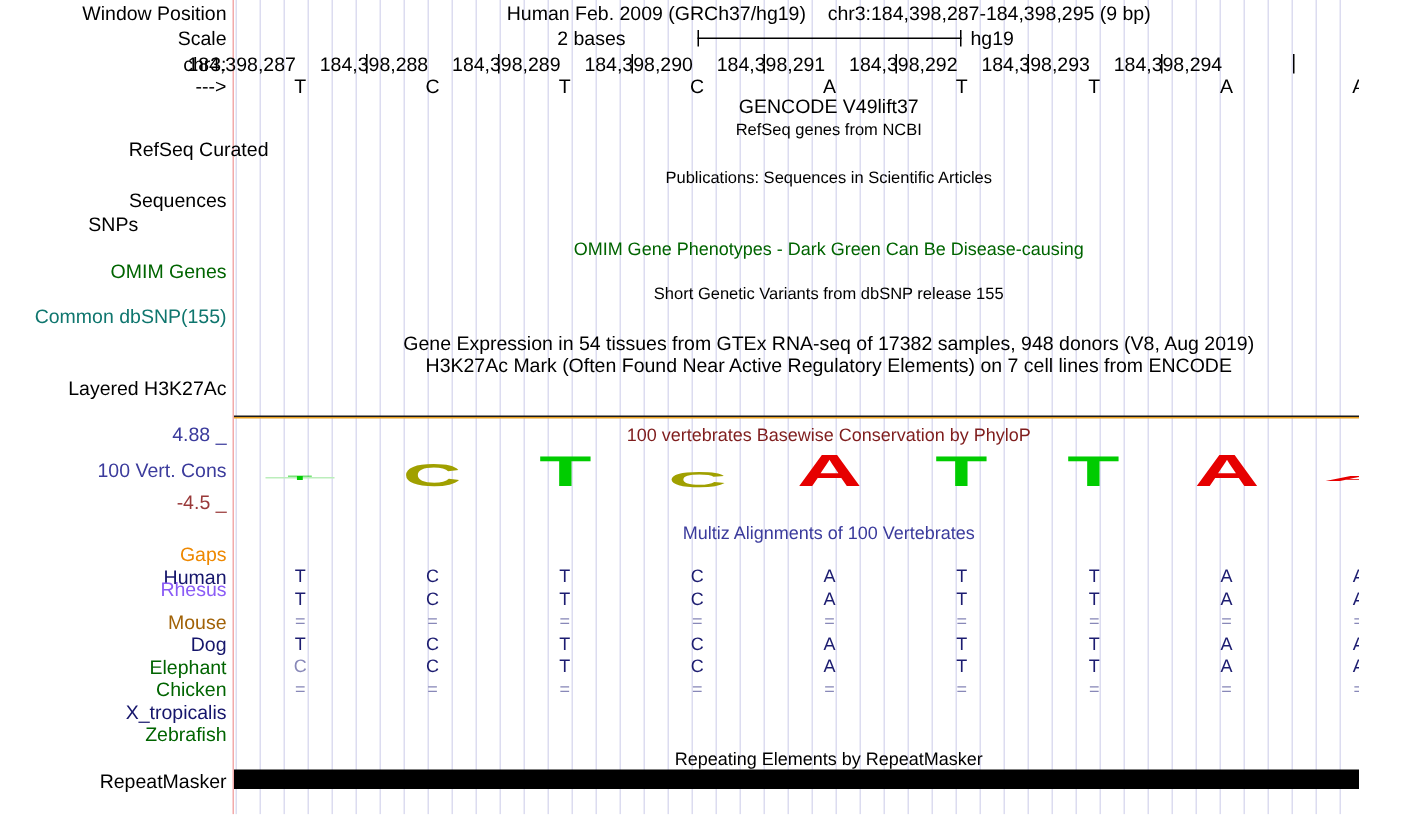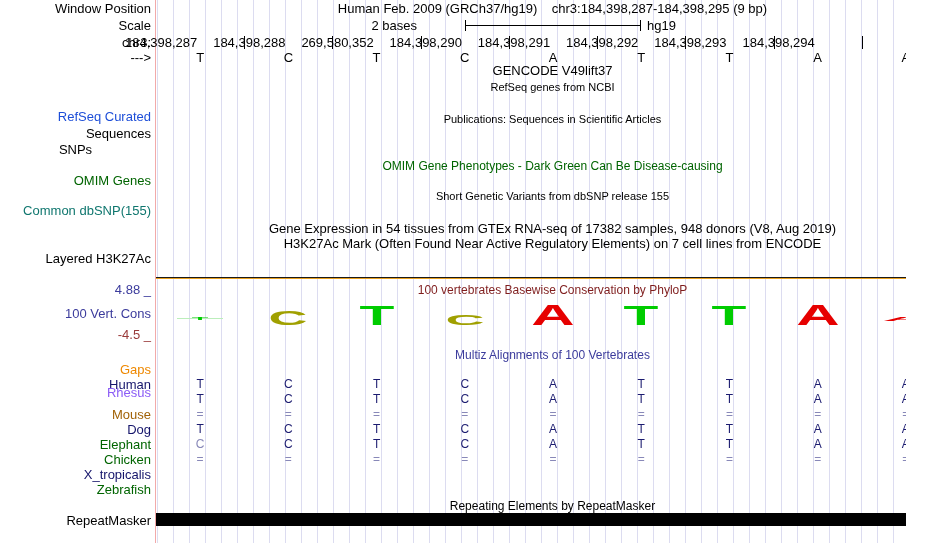--- a/index.html
+++ b/index.html
@@ -76,21 +76,21 @@
       <div class="gridline" style="left: 909px; background: rgb(220, 220, 240);"></div>
       <div class="gridline" style="left: 925px; background: rgb(220, 220, 240);"></div>
       <div class="gridline" style="left: 941px; background: rgb(220, 220, 240);"></div>
     </div>
   <div id="track-border" class="track-border" style="background: rgb(242, 170, 170); left: 155px;"></div>
   <div id="sidebar-layer">
       <div class="left-label" style="top: 2px; color: rgb(0, 0, 0);">Window Position</div>
       <div class="left-label" style="top: 19px; color: rgb(0, 0, 0);">Scale</div>
       <div class="left-label" style="top: 36px; color: rgb(0, 0, 0);">chr3:</div>
       <div class="left-label" style="top: 51px; color: rgb(0, 0, 0);">---&gt;</div>
-      <div class="left-label" style="top: 110px; color: #1d4ed8;">RefSeq Curated</div>
+      <div class="left-label" style="top: 93px; color: #000000; padding-left: 28px;">RefSeq Curated</div>
       <div class="left-label" style="top: 127px; color: rgb(0, 0, 0);">Sequences</div>
       <div class="left-label" style="top: 143px; color: rgb(0, 0, 0); text-align: center;">SNPs</div>
       <div class="left-label" style="top: 174px; color: rgb(0, 100, 0);">OMIM Genes</div>
       <div class="left-label" style="top: 204px; color: #0f766e;">Common dbSNP(155)</div>
       <div class="left-label" style="top: 252px; color: rgb(0, 0, 0);">Layered H3K27Ac</div>
       <div class="left-label" style="top: 283px; color: rgb(59, 59, 156);">4.88 _</div>
       <div class="left-label" style="top: 307px; color: rgb(59, 59, 156);">100 Vert. Cons</div>
       <div class="left-label" style="top: 328px; color: rgb(153, 57, 57);">-4.5 _</div>
       <div class="left-label" style="top: 363px; color: rgb(238, 136, 0);">Gaps</div>
       <div class="left-label" style="top: 378px; color: rgb(21, 21, 107);">Human</div>
@@ -121,21 +121,21 @@
       <div class="hline" style="left: 465px; width: 176px; top: 25px; background: rgb(0, 0, 0);"></div>
       <div class="tick" style="left: 465px; top: 20px; height: 11px;"></div>
       <div class="tick" style="left: 640px; top: 20px; height: 11px;"></div>
       <div class="ruler-num" style="left: 647px; top: 19px;">hg19</div>
     </div>
   <div id="ruler-layer">
       <div class="ruler-num" style="right: 708.778px; top: 36px;">184,398,287</div>
       <div class="tick" style="left: 244px; top: 36px; height: 13px;"></div>
       <div class="ruler-num" style="right: 620.556px; top: 36px;">184,398,288</div>
       <div class="tick" style="left: 332px; top: 36px; height: 13px;"></div>
-      <div class="ruler-num" style="right: 532.333px; top: 36px;">269,580,352</div>
+      <div class="ruler-num" style="right: 532.333px; top: 36px;">184,398,289</div>
       <div class="tick" style="left: 421px; top: 36px; height: 13px;"></div>
       <div class="ruler-num" style="right: 444.111px; top: 36px;">184,398,290</div>
       <div class="tick" style="left: 509px; top: 36px; height: 13px;"></div>
       <div class="ruler-num" style="right: 355.889px; top: 36px;">184,398,291</div>
       <div class="tick" style="left: 597px; top: 36px; height: 13px;"></div>
       <div class="ruler-num" style="right: 267.667px; top: 36px;">184,398,292</div>
       <div class="tick" style="left: 685px; top: 36px; height: 13px;"></div>
       <div class="ruler-num" style="right: 179.444px; top: 36px;">184,398,293</div>
       <div class="tick" style="left: 774px; top: 36px; height: 13px;"></div>
       <div class="ruler-num" style="right: 91.2222px; top: 36px;">184,398,294</div>

